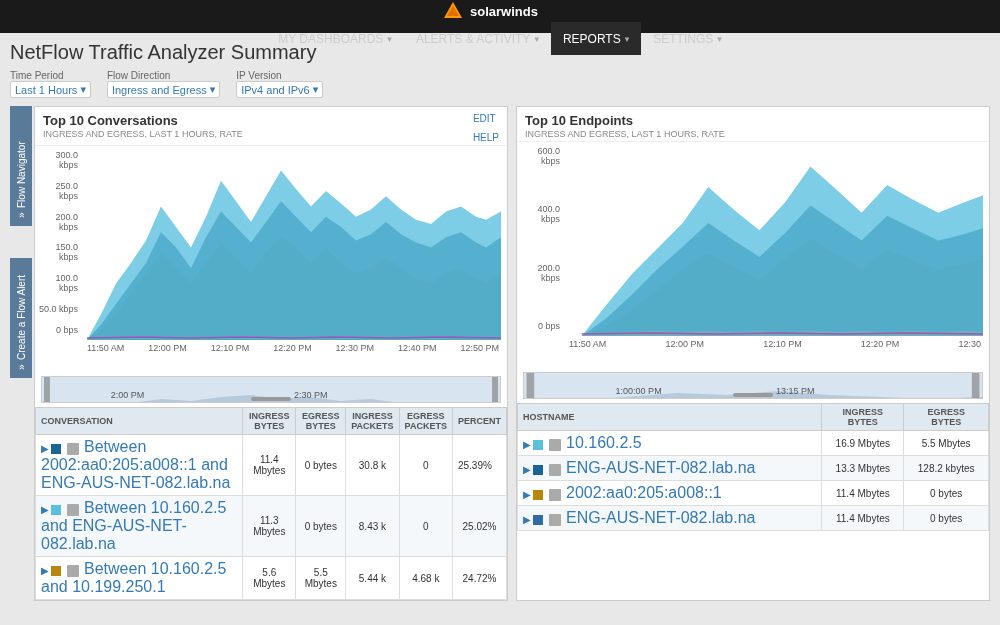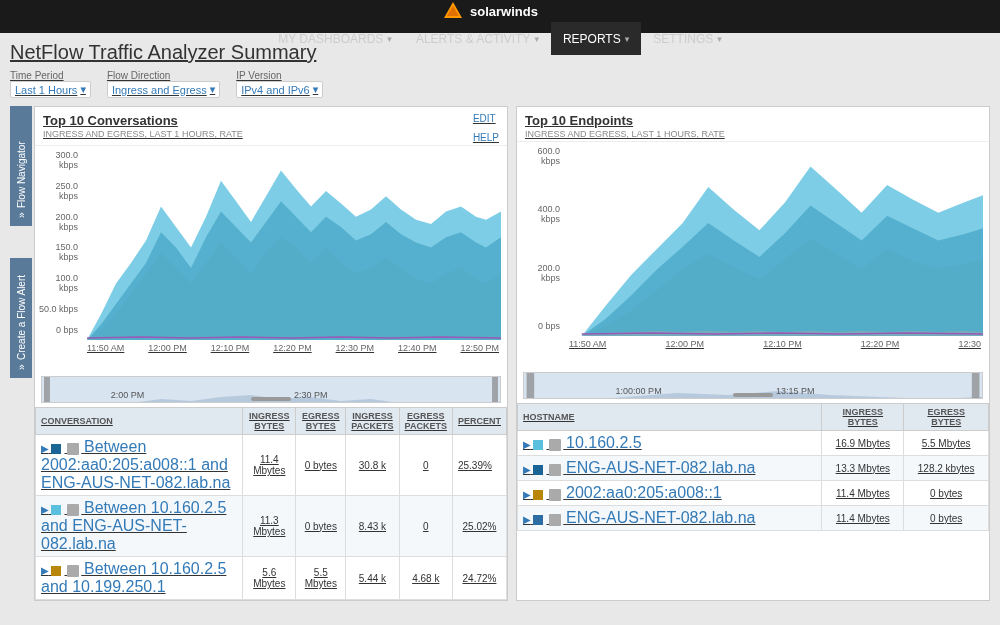--- a/index.html
+++ b/index.html
@@ -44,21 +44,20 @@
       cursor: pointer;
       gap: 4px;
     }
     .nav-item.active { background: #2a2a2a; color: #fff; }
     .nav-chevron { font-size: 9px; color: #aaa; }
 
     
     #main {
       background: #e8e8e8;
       padding: 8px 10px 4px 10px;
-      text-decoration: underline;
     }
 
     .page-title {
       font-size: 20px;
       font-weight: normal;
       color: #333;
       margin-bottom: 6px;
     }
 
     .filter-bar {

